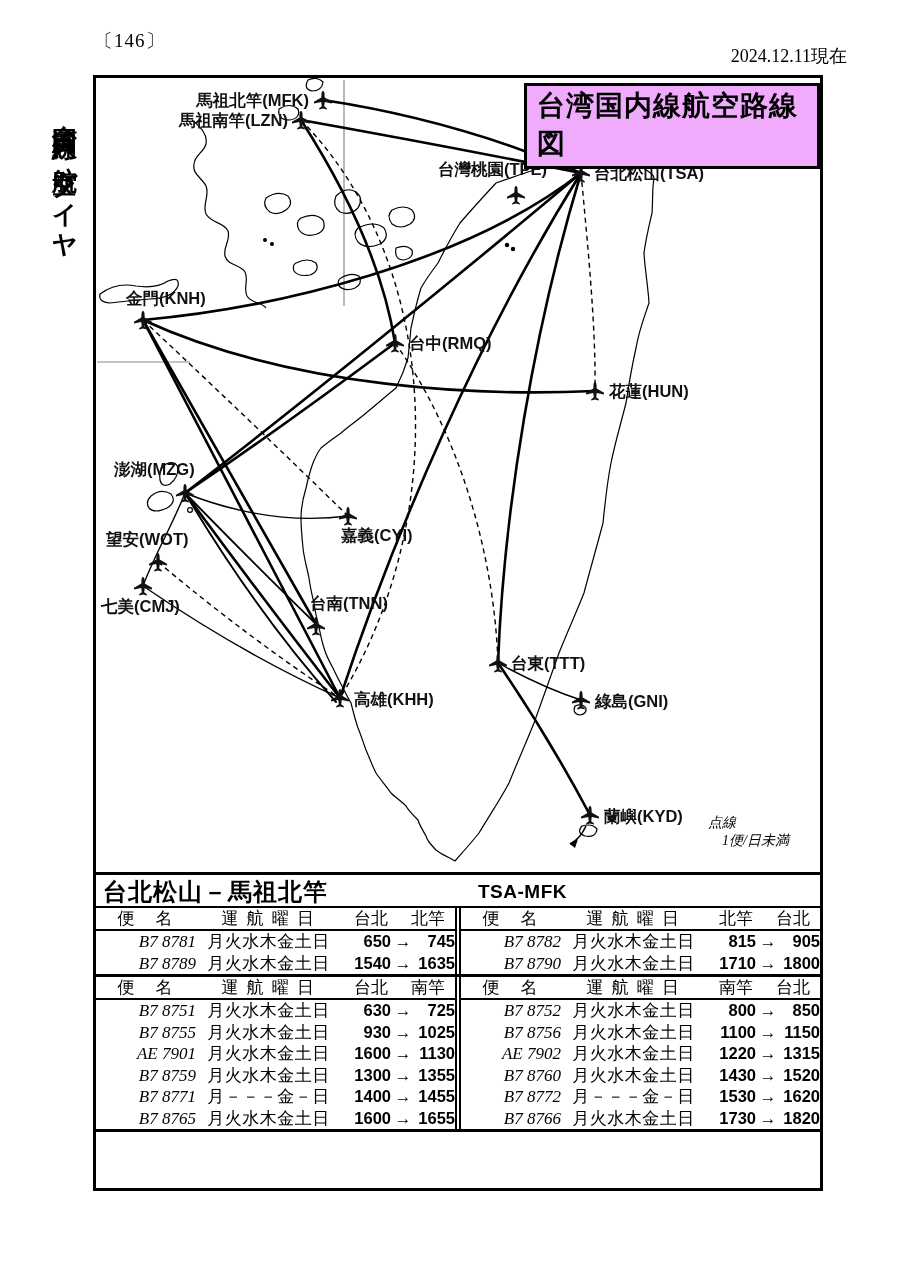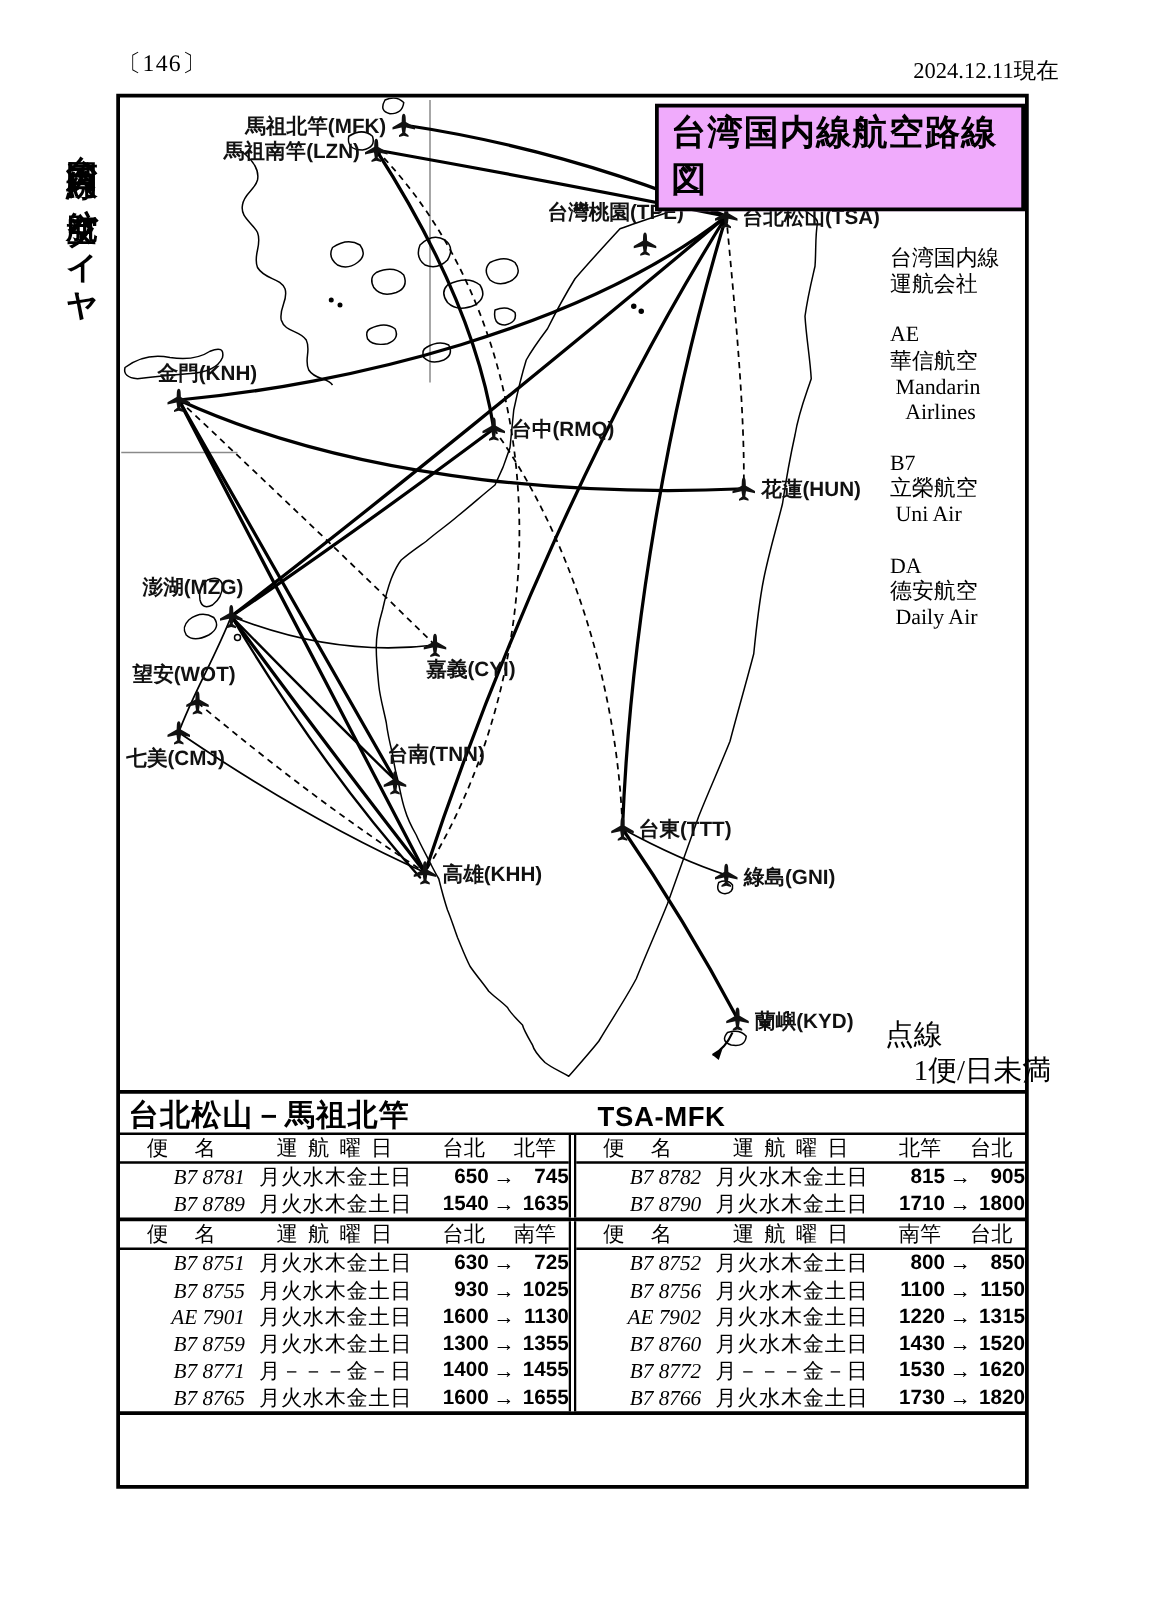--- a/index.html
+++ b/index.html
@@ -1,55 +1,55 @@
 <!DOCTYPE html>
 <html><head>
 <meta charset="utf-8">
 <style>
   html,body{margin:0;padding:0;}
   body{
     width:923px;height:1280px;position:relative;background:#ffffff;color:#000;
     font-family:"Liberation Serif", serif;overflow:hidden;
   }
-  .pagenum{position:absolute;left:94px;top:38px;font-size:19px;letter-spacing:1px;}
+  .pagenum{position:absolute;left:94px;top:28px;font-size:19px;letter-spacing:1px;}
   .datenote{position:absolute;right:76px;top:44px;font-size:18px;}
   .side-title{
     position:absolute;left:52px;top:104px;
     writing-mode:vertical-rl;text-orientation:upright;
     font-size:25px;font-weight:600;letter-spacing:3px;line-height:1;
   }
   .frame{
     position:absolute;left:93px;top:75px;width:724px;border:3px solid #000;
   }
   .map-area{position:relative;width:724px;height:794px;border-bottom:3px solid #000;}
   .map-area svg{position:absolute;left:0;top:0;}
   .title-box{
     position:absolute;left:428px;top:5px;border:3px solid #000;
     padding:1px 10px 3px 10px;font-size:28px;font-weight:bold;letter-spacing:1px;
     font-family:"Liberation Serif", serif;background:#f0abfc;
   }
   .legend{position:absolute;left:616px;top:118px;font-size:17.5px;line-height:1.18;}
   .legend .block{margin-bottom:20px;white-space:pre;}
-  .dotnote{position:absolute;left:612px;top:736px;font-size:23px;line-height:1.25;white-space:pre;}
+  .dotnote{position:absolute;left:612px;top:736px;font-size:14px;line-height:1.25;white-space:pre;font-style:italic;}
   .ap-label{
     font-family:"Liberation Sans", sans-serif;font-size:16.5px;font-weight:600;
     fill:#111;
   }
   
   .tsection{border-bottom:3px solid #000;}
   .tsection .title-row{
     position:relative;height:31px;border-bottom:2px solid #000;
     font-family:"Liberation Sans", sans-serif;
     padding-left:35px;
   }
   .tsection .title-row .big{
     position:absolute;left:7px;top:1px;font-size:24px;font-weight:700;letter-spacing:1px;
   }
   .tsection .title-row .code{
-    position:absolute;left:382px;top:6px;font-size:22px;font-weight:700;letter-spacing:.5px;
+    position:absolute;left:382px;top:6px;font-size:19px;font-weight:700;letter-spacing:.5px;
   }
   .tbody-flex{display:flex;}
   .half{width:359px;}
   .tdivider{width:6px;background:linear-gradient(to right,#000 0 2px,#fff 2px 4px,#000 4px 6px);}
   .thead{
     display:flex;height:21px;line-height:21px;border-bottom:2px solid #000;
     font-size:17px;
   }
   .trow{display:flex;height:21.5px;line-height:21.5px;font-size:17px;}
   .c-flight{width:100px;text-align:right;font-style:italic;}
@@ -183,36 +183,20 @@
         <use href="#plane" x="402" y="585"></use>
         <text x="415" y="591" text-anchor="start" class="ap-label">台東(TTT)</text>
         <use href="#plane" x="485" y="622"></use>
         <text x="499" y="629" text-anchor="start" class="ap-label">綠島(GNI)</text>
         <use href="#plane" x="494" y="737"></use>
         <text x="508" y="744" text-anchor="start" class="ap-label">蘭嶼(KYD)</text>
       </svg>
 
     <div class="title-box">台湾国内線航空路線図</div>
 
-    <div class="legend">
-      <div class="block">台湾国内線
-運航会社</div>
-      <div id="legend-airlines">
-          <div class="block">AE
-華信航空
- Mandarin
-   Airlines</div>
-          <div class="block">B7
-立榮航空
- Uni Air</div>
-          <div class="block">DA
-德安航空
- Daily Air</div>
-        </div>
-    </div>
 
     <div class="dotnote">点線
 　1便/日未満</div>
   </div>
 
   <div class="tsection">
     <div class="title-row">
       <span class="big">台北松山－馬祖北竿</span>
       <span class="code">TSA-MFK</span>
     </div>

